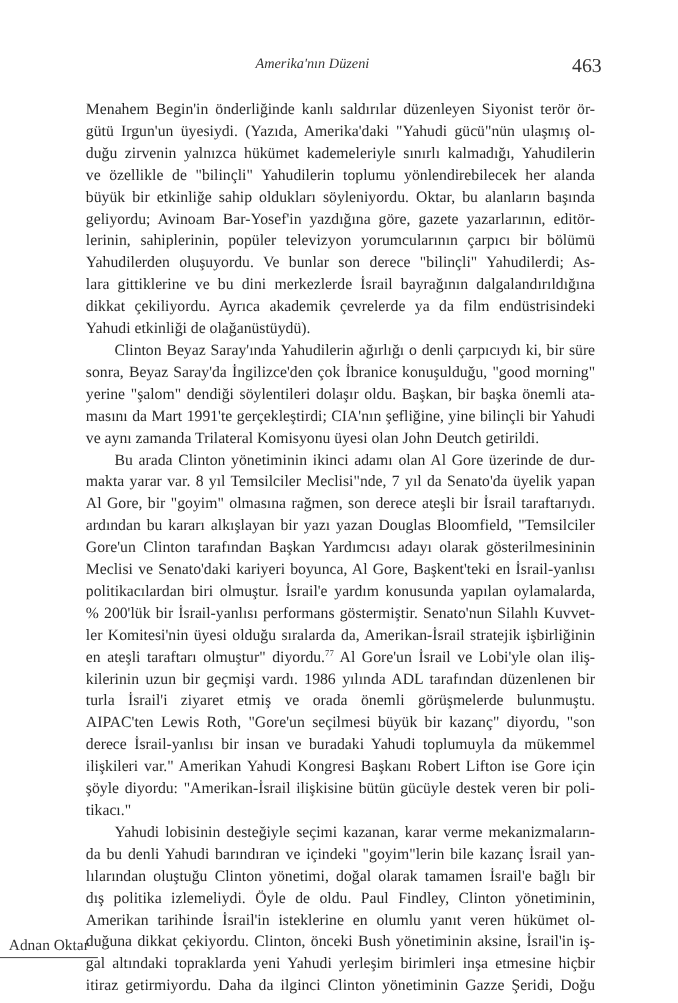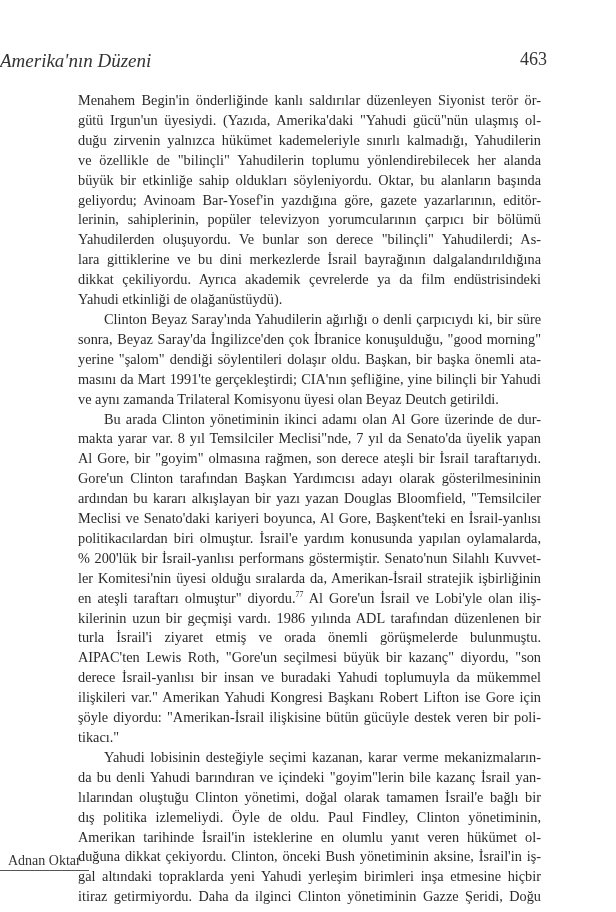--- a/index.html
+++ b/index.html
@@ -1,17 +1,17 @@
 <!DOCTYPE html>
 <html><head>
 <meta charset="utf-8">
 <style>
   html, body { margin: 0; padding: 0; background: #ffffff; }
   body { width: 616px; height: 912px; position: relative; overflow: hidden; color: #2a2a2a; font-family: "Liberation Serif", "DejaVu Serif", serif; }
-  .header-title { position: absolute; top: 50px; left: 0; width: 568px; font-style: italic; font-size: 19px; color: #333; }
+  .header-title { position: absolute; top: 50px; left: 0; width: 568px; text-align: center; font-style: italic; font-size: 13px; color: #333; }
   .page-number { position: absolute; top: 49px; left: 520px; font-size: 18px; color: #333; }
   .body-text { position: absolute; top: 91px; left: 78px; width: 463px; font-size: 14.3px; line-height: 19.9px; text-align: justify; hyphens: manual; }
   .line { display: block; text-align: justify; text-align-last: justify; white-space: nowrap; }
   .line.last { text-align-last: left; }
   .line.indent { padding-left: 26px; }
   sup { font-size: 8px; vertical-align: 6px; line-height: 0; }
   .footer { position: absolute; top: 851px; left: 0; width: 616px; }
   .footer-name { display: inline-block; font-size: 14px; color: #333; border-bottom: 1px solid #555; padding: 0 8px 1px 8px; }
 </style>
 </head>
@@ -29,26 +29,26 @@
   <span class="line">geliyordu; Avinoam Bar-Yosef'in yazdığına göre, gazete yazarlarının, editör-</span>
   <span class="line">lerinin, sahiplerinin, popüler televizyon yorumcularının çarpıcı bir bölümü</span>
   <span class="line">Yahudilerden oluşuyordu. Ve bunlar son derece "bilinçli" Yahudilerdi; As-</span>
   <span class="line">lara gittiklerine ve bu dini merkezlerde İsrail bayrağının dalgalandırıldığına</span>
   <span class="line">dikkat çekiliyordu. Ayrıca akademik çevrelerde ya da film endüstrisindeki</span>
   <span class="line last">Yahudi etkinliği de olağanüstüydü).</span>
   <span class="line indent">Clinton Beyaz Saray'ında Yahudilerin ağırlığı o denli çarpıcıydı ki, bir süre</span>
   <span class="line">sonra, Beyaz Saray'da İngilizce'den çok İbranice konuşulduğu, "good morning"</span>
   <span class="line">yerine "şalom" dendiği söylentileri dolaşır oldu. Başkan, bir başka önemli ata-</span>
   <span class="line">masını da Mart 1991'te gerçekleştirdi; CIA'nın şefliğine, yine bilinçli bir Yahudi</span>
-  <span class="line last">ve aynı zamanda Trilateral Komisyonu üyesi olan Beyaz Deutch getirildi.</span>
+  <span class="line last">ve aynı zamanda Trilateral Komisyonu üyesi olan John Deutch getirildi.</span>
   <span class="line indent">Bu arada Clinton yönetiminin ikinci adamı olan Al Gore üzerinde de dur-</span>
   <span class="line">makta yarar var. 8 yıl Temsilciler Meclisi"nde, 7 yıl da Senato'da üyelik yapan</span>
   <span class="line">Al Gore, bir "goyim" olmasına rağmen, son derece ateşli bir İsrail taraftarıydı.</span>
+  <span class="line">ardından bu kararı alkışlayan bir yazı yazan Douglas Bloomfield, "Temsilciler</span>
   <span class="line">Gore'un Clinton tarafından Başkan Yardımcısı adayı olarak gösterilmesininin</span>
-  <span class="line">ardından bu kararı alkışlayan bir yazı yazan Douglas Bloomfield, "Temsilciler</span>
   <span class="line">Meclisi ve Senato'daki kariyeri boyunca, Al Gore, Başkent'teki en İsrail-yanlısı</span>
   <span class="line">politikacılardan biri olmuştur. İsrail'e yardım konusunda yapılan oylamalarda,</span>
   <span class="line">% 200'lük bir İsrail-yanlısı performans göstermiştir. Senato'nun Silahlı Kuvvet-</span>
   <span class="line">ler Komitesi'nin üyesi olduğu sıralarda da, Amerikan-İsrail stratejik işbirliğinin</span>
   <span class="line"><span>en ateşli taraftarı olmuştur" diyordu.</span><sup>77</sup><span> Al Gore'un İsrail ve Lobi'yle olan iliş-</span></span>
   <span class="line">kilerinin uzun bir geçmişi vardı. 1986 yılında ADL tarafından düzenlenen bir</span>
   <span class="line">turla İsrail'i ziyaret etmiş ve orada önemli görüşmelerde bulunmuştu.</span>
   <span class="line">AIPAC'ten Lewis Roth, "Gore'un seçilmesi büyük bir kazanç" diyordu, "son</span>
   <span class="line">derece İsrail-yanlısı bir insan ve buradaki Yahudi toplumuyla da mükemmel</span>
   <span class="line">ilişkileri var." Amerikan Yahudi Kongresi Başkanı Robert Lifton ise Gore için</span>

